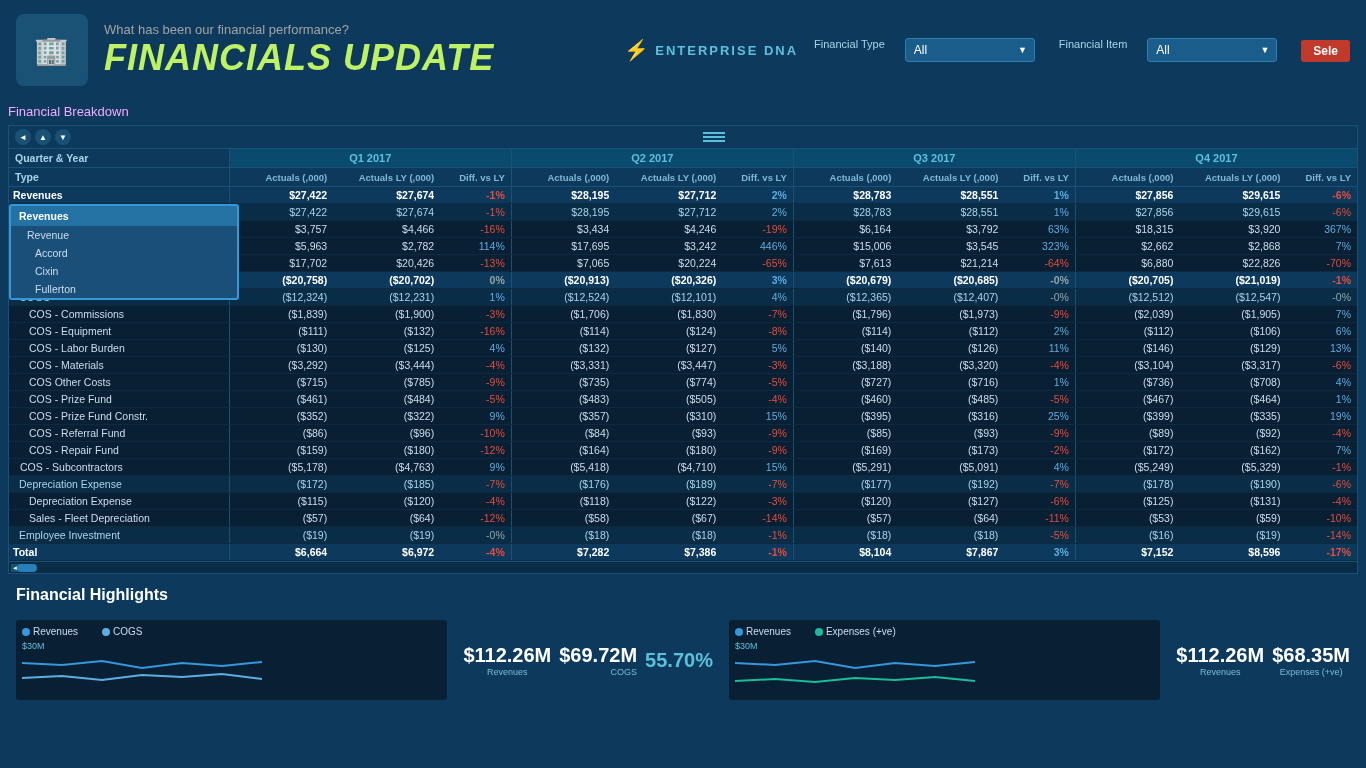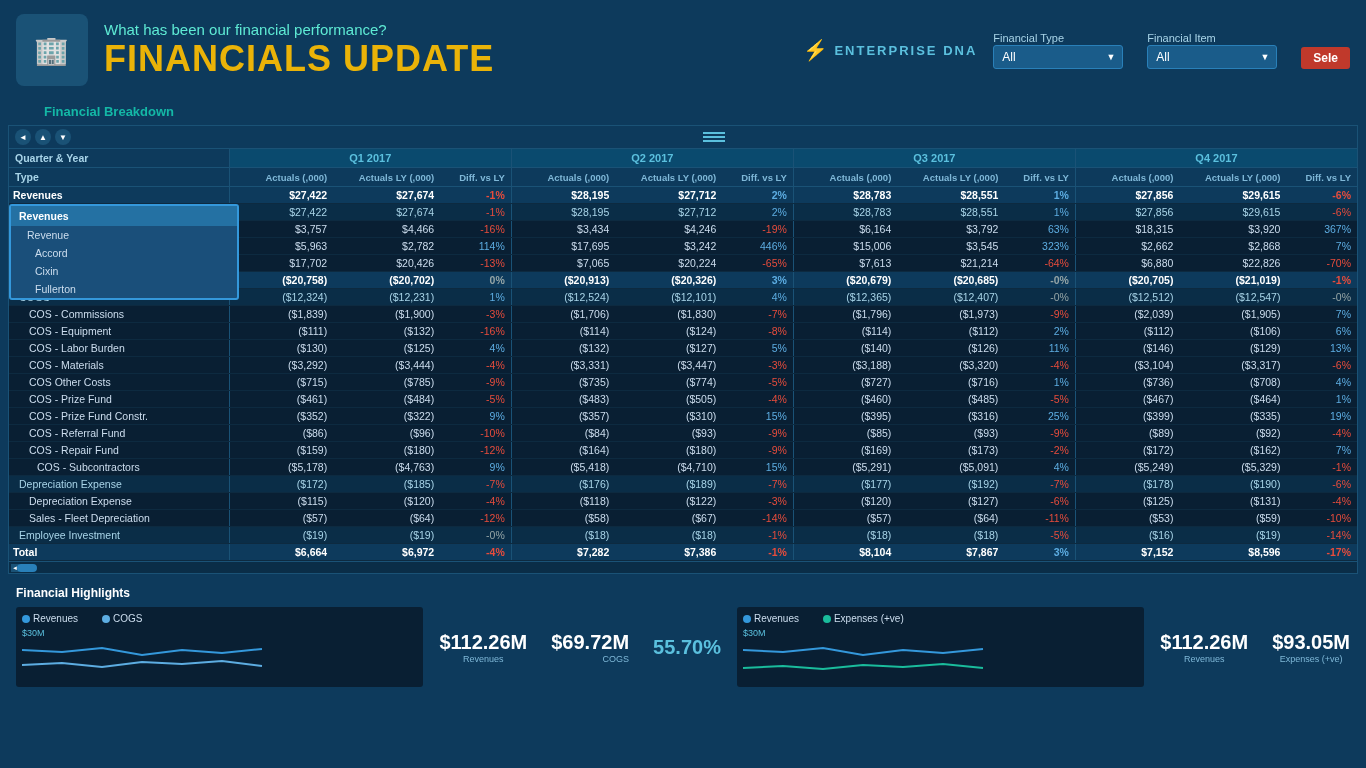--- a/index.html
+++ b/index.html
@@ -29,29 +29,30 @@
       border-radius: 8px;
       display: flex;
       align-items: center;
       justify-content: center;
       font-size: 28px;
     }
     .header-text {
       flex: 1;
     }
     .header-question {
-      font-size: 15px;
-      color: #5eead4;
+      font-size: 13px;
+      color: #a3a3a3;
     }
     .header-title {
       font-size: 36px;
       font-weight: 900;
-      color: #eab308;
+      color: #bef264;
       letter-spacing: 1px;
       text-transform: uppercase;
+      font-style: italic;
     }
     .header-brand {
       display: flex;
       align-items: center;
       gap: 6px;
       margin-left: 16px;
     }
     .brand-icon {
       font-size: 20px;
       color: #5bc0de;
@@ -63,22 +64,22 @@
       letter-spacing: 2px;
     }
     .filters {
       display: flex;
       gap: 24px;
       align-items: center;
       margin-left: auto;
     }
     .filter-group {
       display: flex;
-      flex-direction: column;
-      gap: 1px;
+      flex-direction: row;
+      gap: 20px;
     }
     .filter-label {
       font-size: 11px;
       color: #a8d4e8;
     }
     .filter-select {
       background: #1a5c8a;
       border: 1px solid #2980b9;
       color: #fff;
       padding: 4px 24px 4px 8px;
@@ -112,26 +113,25 @@
       font-weight: bold;
       align-self: flex-end;
     }
 
     
     .main-content {
       padding: 0 8px 8px 8px;
     }
 
     .section-title {
-      color: #14b8a6;
+      color: #f0abfc;
       font-size: 13px;
-      font-weight: bold;
+      font-weight: normal;
       padding: 4px 0;
       margin-bottom: 2px;
-      margin-left: 36px;
     }
 
     
     .table-wrapper {
       background: #0a2d47;
       border: 1px solid #1a5276;
       overflow: hidden;
     }
 
     .financial-table {
@@ -236,41 +236,41 @@
     }
 
     
     .highlights-section {
       background: #0d3a5c;
       padding: 6px 8px;
       margin-top: 6px;
     }
     .highlights-title {
       color: #fff;
-      font-size: 12px;
+      font-size: 16px;
       font-weight: bold;
-      margin-bottom: 7px;
+      margin-bottom: 16px;
     }
     .legend-dot {
       display: inline-block;
       width: 8px;
       height: 8px;
       border-radius: 50%;
       margin-right: 3px;
     }
     .legend-item {
       display: flex;
       align-items: center;
       font-size: 10px;
       color: #cde;
       margin-right: 12px;
     }
     .stats-box {
       display: flex;
-      gap: 24px;
+      gap: 8px;
       align-items: center;
     }
     .stat-value {
       font-size: 20px;
       font-weight: bold;
       color: #fff;
     }
     .stat-label {
       font-size: 9px;
       color: #7fb8d8;
@@ -644,21 +644,21 @@
     <td>($180)</td>
     <td class="diff-negative">-9%</td>
     <td class="border-left">($169)</td>
     <td>($173)</td>
     <td class="diff-negative">-2%</td>
     <td class="border-left">($172)</td>
     <td>($162)</td>
     <td class="diff-positive">7%</td>
   </tr>
           <tr class="row-detail">
-    <td style="padding-left:28px">COS - Subcontractors</td>
+    <td style="padding-left:11px">COS - Subcontractors</td>
     <td class="border-left">($5,178)</td>
     <td>($4,763)</td>
     <td class="diff-positive">9%</td>
     <td class="border-left">($5,418)</td>
     <td>($4,710)</td>
     <td class="diff-positive">15%</td>
     <td class="border-left">($5,291)</td>
     <td>($5,091)</td>
     <td class="diff-positive">4%</td>
     <td class="border-left">($5,249)</td>
@@ -802,19 +802,19 @@
           <polyline points="0,28 40,26 80,29 120,25 160,27 200,24 240,28" fill="none" stroke="#1abc9c" stroke-width="2"></polyline>
         </svg>
       </div>
 
       <div class="stats-box">
         <div style="text-align:center;">
           <div class="stat-value">$112.26M</div>
           <div class="stat-label">Revenues</div>
         </div>
         <div style="text-align:center;">
-          <div class="stat-value">$93.05M</div>
+          <div class="stat-value">$68.35M</div>
           <div class="stat-label">Expenses (+ve)</div>
         </div>
       </div>
     </div>
   </div>
 </div>
 
 </body></html>

